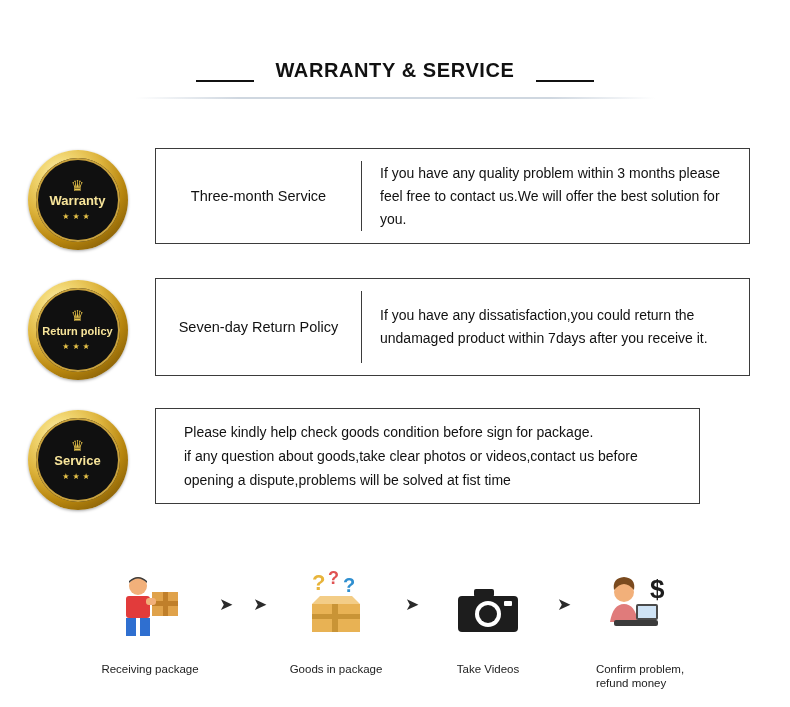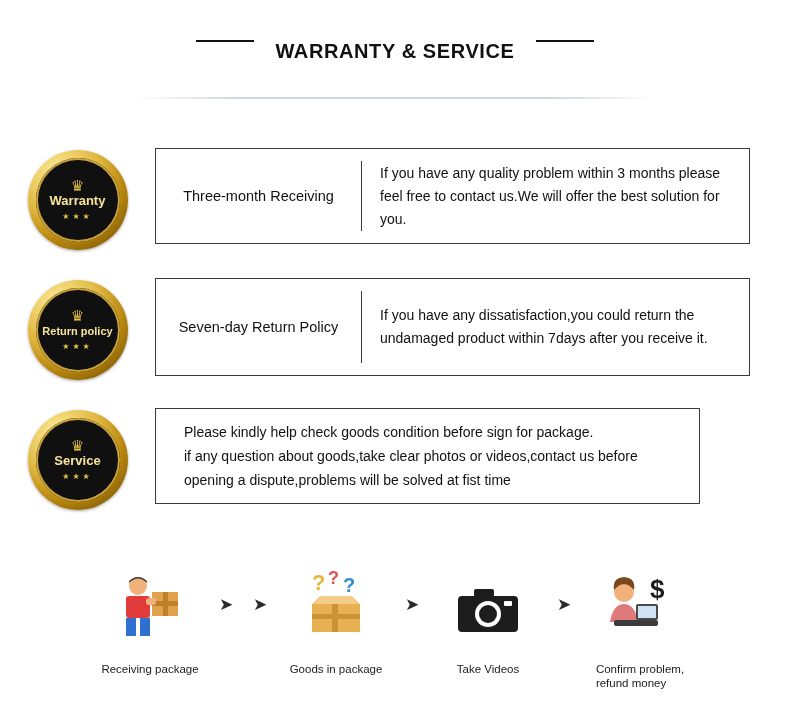--- a/index.html
+++ b/index.html
@@ -21,21 +21,21 @@
   }
 
   
   .header {
     position: absolute;
     top: 40px;
     left: 0;
     width: 790px;
     height: 42px;
     display: flex;
-    align-items: flex-start;
+    align-items: flex-end;
     justify-content: center;
   }
   .header .rule {
     width: 58px;
     height: 2px;
     background: #111;
   }
   .header .title {
     font-size: 20px;
     font-weight: bold;
@@ -229,21 +229,21 @@
       <div class="badge">
         <div class="inner">
           <div class="crown">♛</div>
           <div class="label">Warranty</div>
           <div class="stars">★★★</div>
         </div>
       </div>
     </div>
     <div class="box box-split box-h1">
       <div class="left-cell">
-        <span class="cell-title">Three-month Receiving</span>
+        <span class="cell-title">Three-month Service</span>
       </div>
       <div class="divider"></div>
       <div class="right-cell">
         <span class="cell-body">If you have any quality problem within 3 months please feel free to contact us.We will offer the best solution for you.</span>
       </div>
     </div>
   </div>
 
   <div class="row row-2">
     <div class="badge-wrap">

